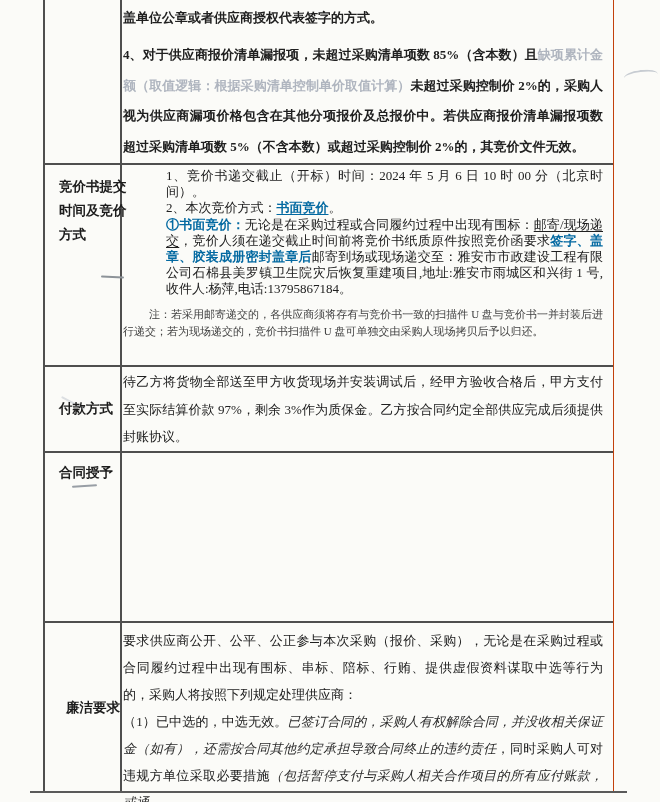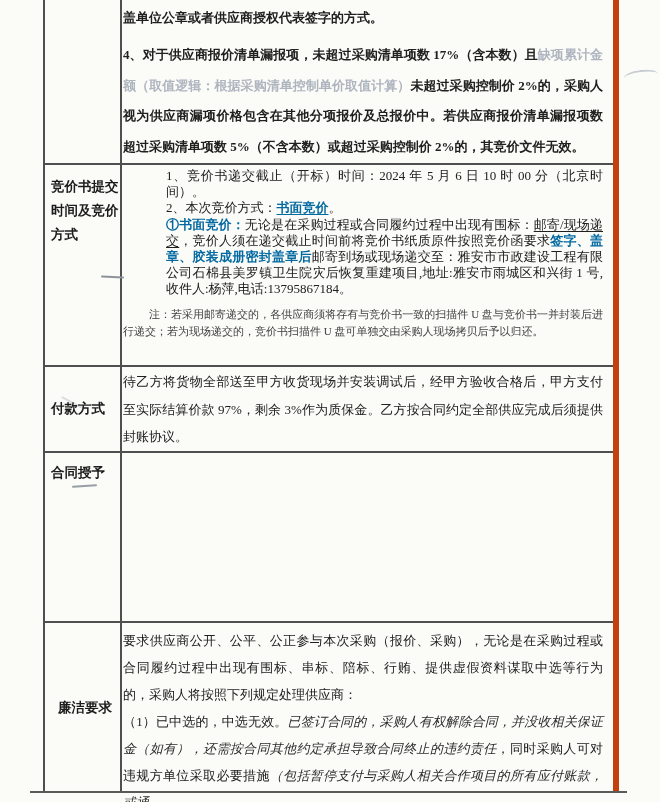--- a/index.html
+++ b/index.html
@@ -7,34 +7,34 @@
     position:relative;
     width:660px;height:802px;
     background:#fbfbf8;
     font-family:"Liberation Serif","DejaVu Serif",serif;
     color:#202020;
     overflow:hidden;
   }
   .tbl{
     position:absolute;left:43px;top:0;width:568px;height:791px;
     border-left:2px solid #4f4f4f;
-    border-right:6px solid #c2410c;
+    border-right:1px solid #c2410c;
   }
   .vline{position:absolute;left:75px;top:0;width:2px;height:100%;background:#4f4f4f;}
   .hline{position:absolute;left:0;right:0;height:2px;background:#4f4f4f;}
   .h1{top:163px}.h2{top:365px}.h3{top:451px}.h4{top:621px}
   .bottomline{position:absolute;left:30px;top:791px;width:597px;height:2px;background:#5a5a5a;}
   .cell{
     position:absolute;left:78px;width:480px;
     text-align:justify;word-break:break-all;
     font-size:13px;line-height:17px;
   }
   .cell p{margin:0;padding:0;}
   .lab{
-    position:absolute;left:0;width:92px;padding-left:6px;box-sizing:border-box;
+    position:absolute;left:0;width:92px;padding-left:14px;box-sizing:border-box;
     font-weight:bold;font-size:13.5px;color:#1c1c1c;
   }
   .r1cell{top:3px;font-weight:600;}
   .r1cell .pa{line-height:30px;}
   .r1cell .pb{line-height:30.5px;margin-top:7px;}
   .r2lab{top:175px;line-height:24px;}
   .r2cell{top:168px;}
   .r2cell .m{line-height:16.2px;padding-left:43px;}
   .r2cell .note{line-height:17.5px;margin-top:8px;color:#404040;text-indent:26px;font-size:11px;}
   .r3lab{top:374px;margin-top:26px;}
@@ -69,21 +69,21 @@
 
     <div class="mark mark-dash-divider"></div>
     <div class="mark mark-dash-award"></div>
     <div class="mark mark-diag"></div>
 
     <div class="cell r1cell">
       <p class="pa">
         <span>盖单位公章或者供应商授权代表签字的方式。</span>
       </p>
       <p class="pb">
-        <span>4、对于供应商报价清单漏报项，未超过采购清单项数 17%（含本数）且</span><span class="gray">缺项累计金额（取值逻辑：根据采购清单控制单价取值计算）</span><span>未超过采购控制价 2%的，采购人视为供应商漏项价格包含在其他分项报价及总报价中。若供应商报价清单漏报项数超过采购清单项数 5%（不含本数）或超过采购控制价 2%的，其竞价文件无效。</span>
+        <span>4、对于供应商报价清单漏报项，未超过采购清单项数 85%（含本数）且</span><span class="gray">缺项累计金额（取值逻辑：根据采购清单控制单价取值计算）</span><span>未超过采购控制价 2%的，采购人视为供应商漏项价格包含在其他分项报价及总报价中。若供应商报价清单漏报项数超过采购清单项数 5%（不含本数）或超过采购控制价 2%的，其竞价文件无效。</span>
       </p>
     </div>
 
     <div class="lab r2lab">
       <div>竞价书提交</div>
       <div>时间及竞价</div>
       <div>方式</div>
     </div>
     <div class="cell r2cell">
       <p class="m">

